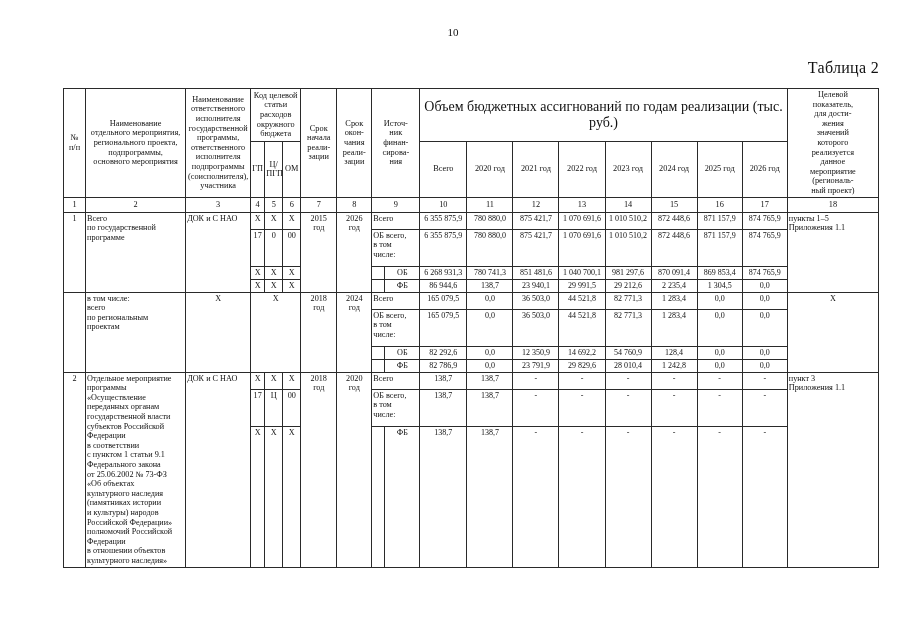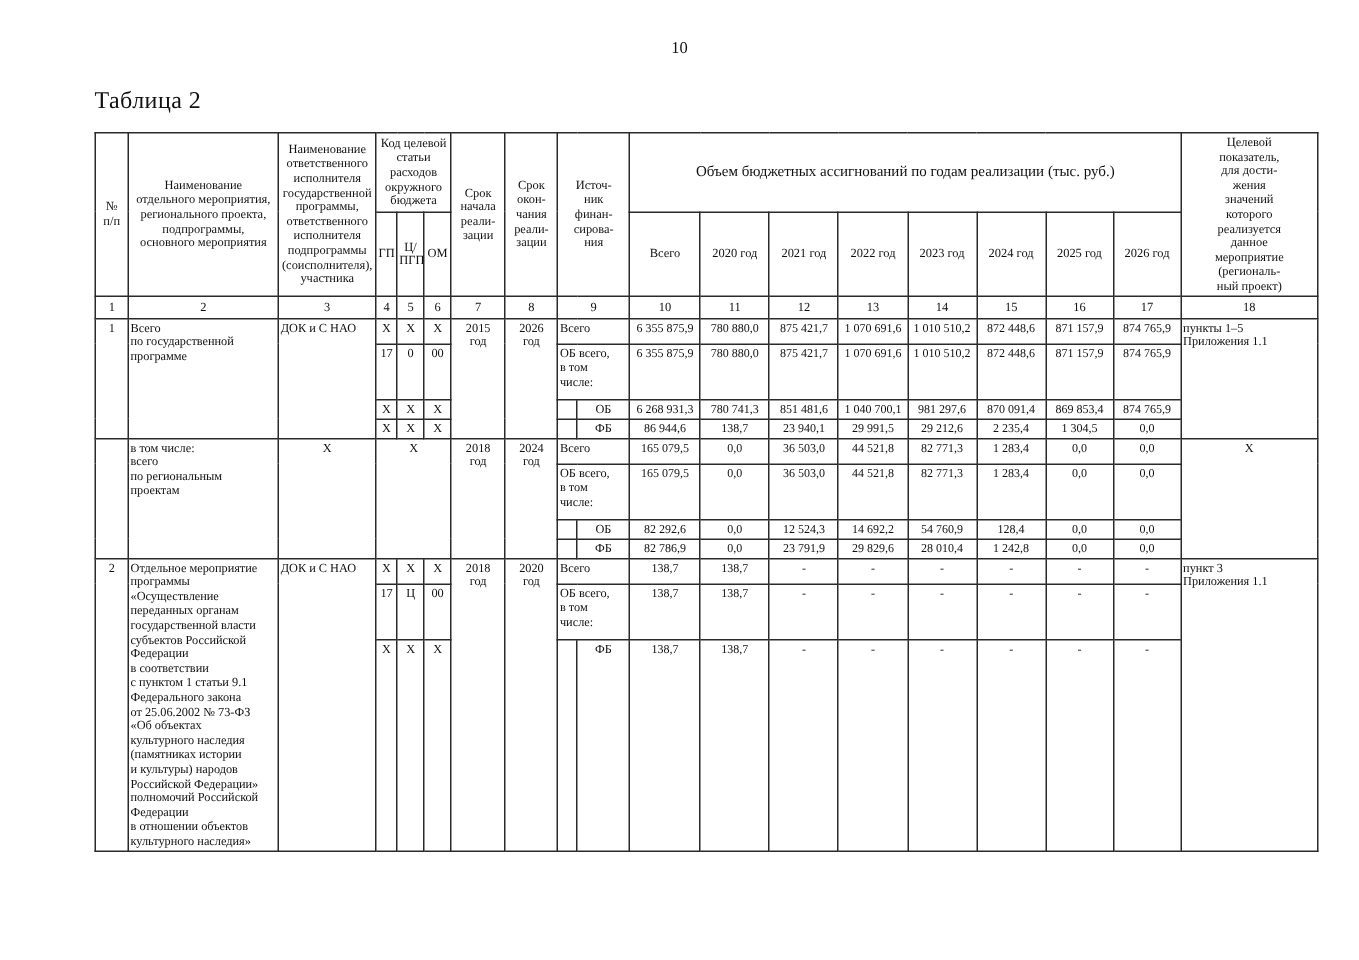--- a/index.html
+++ b/index.html
@@ -7,38 +7,38 @@
   body {
     width:906px; height:640px; background:#ffffff; position:relative;
     font-family:"Liberation Serif", serif; color:#111;
   }
   .page-number {
     position:absolute; top:26px; left:0; width:906px;
     text-align:center; font-size:11px;
   }
   .table-caption {
     position:absolute; top:59px; left:63px; width:816px;
-    font-size:16px; letter-spacing:0.3px;
+    text-align:right; font-size:16px; letter-spacing:0.3px;
   }
   table.doc {
     position:absolute; left:63px; top:88px; width:816px;
     border-collapse:collapse; table-layout:fixed;
     border:1.5px solid #1c1c1c;
   }
   td, th {
     border:1px solid #2a2a2a;
     padding:1px 1px;
     white-space:pre-line;
     font-weight:normal;
     overflow:hidden;
   }
   thead th {
     font-size:8.3px; line-height:1.16; text-align:center; vertical-align:middle;
   }
-  thead th.vol { font-size:10px; }
+  thead th.vol { font-size:14px; }
   tr.h1 { height:52px; }
   tr.h2 { height:55px; }
   tr.hn { height:15px; }
   tr.hn td { font-size:8.3px; text-align:center; vertical-align:middle; padding:0; }
   tbody td {
     font-size:8.2px; line-height:1.17; vertical-align:top; text-align:center;
   }
   tbody td.l { text-align:left; }
   tbody td.v { font-size:8px; padding:1px 0; }
   tr.r1 { height:17px; }
@@ -271,21 +271,21 @@
       <td class="v">82 771,3</td>
       <td class="v">1 283,4</td>
       <td class="v">0,0</td>
       <td class="v">0,0</td>
     </tr>
     <tr class="r3">
       <td></td>
       <td>ОБ</td>
       <td class="v">82 292,6</td>
       <td class="v">0,0</td>
-      <td class="v">12 524,3</td>
+      <td class="v">12 350,9</td>
       <td class="v">14 692,2</td>
       <td class="v">54 760,9</td>
       <td class="v">128,4</td>
       <td class="v">0,0</td>
       <td class="v">0,0</td>
     </tr>
     <tr class="r3">
       <td></td>
       <td>ФБ</td>
       <td class="v">82 786,9</td>

